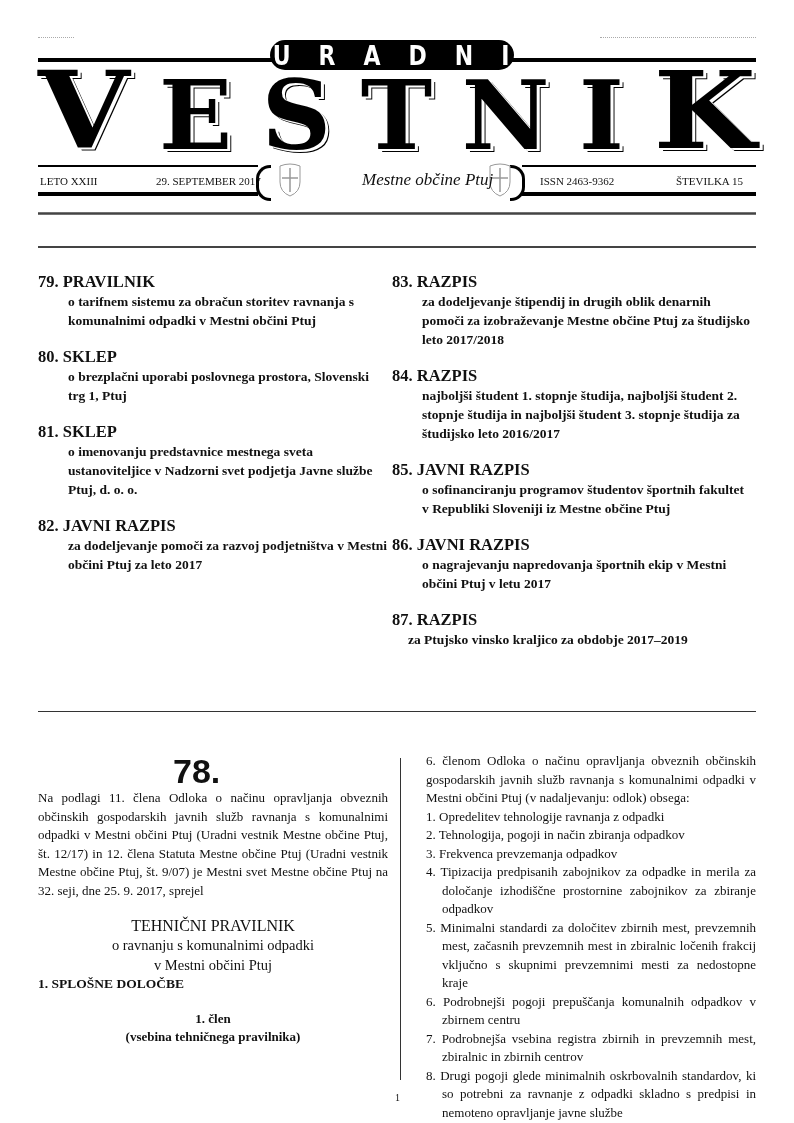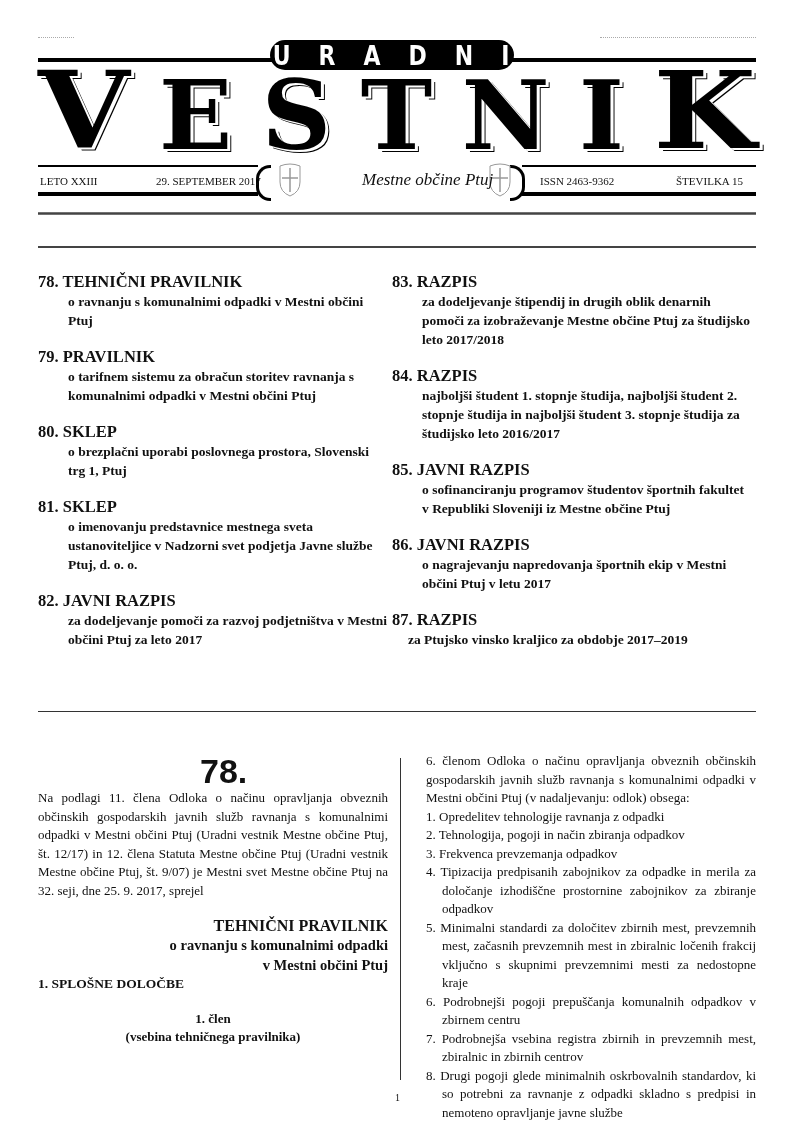--- a/index.html
+++ b/index.html
@@ -36,26 +36,26 @@
   
   .toc-col { position:absolute; top:272px; width:350px; }
   .toc-col.left { left:38px; }
   .toc-col.right { left:392px; width:360px; }
   .toc-item { margin:0; }
   .toc-title { font-weight:bold; font-size:16.5px; line-height:20px; }
   .toc-desc { font-weight:bold; font-size:13.5px; line-height:19px; padding-left:30px; }
   .toc-desc.shallow { padding-left:16px; }
 
   
-  .num78 { position:absolute; left:200px; top:752px; font-family:"Liberation Sans", sans-serif; font-weight:bold; font-size:34px; }
+  .num78 { position:absolute; left:173px; top:752px; font-family:"Liberation Sans", sans-serif; font-weight:bold; font-size:34px; }
   .body-col { position:absolute; top:791px; width:350px; font-size:13px; line-height:18.5px; text-align:justify; }
   .body-col.left { left:38px; }
   .body-col.right { left:426px; top:752px; width:330px; }
   .vline { position:absolute; left:400px; top:758px; width:1px; height:322px; background:#333; }
-  .center-title { text-align:right; font-weight:bold; }
+  .center-title { text-align:center; font-weight:normal; }
   .center-title .t1 { font-size:16px; line-height:20px; }
   .center-title .t2 { font-size:14.5px; line-height:19.5px; }
   .section-head { font-weight:bold; font-size:13.5px; }
   .clen { text-align:center; font-weight:bold; font-size:13px; line-height:18px; margin-top:16px; }
   .para { padding-left:22px; text-indent:-22px; }
   .olist { margin:0; padding:0; list-style:none; }
   .olist li { padding-left:16px; text-indent:-16px; }
 
   .page-num { position:absolute; left:395px; top:1092px; font-size:10px; }
 </style>
@@ -108,24 +108,20 @@
   <span class="txt" style="left:156px;">29. SEPTEMBER 2017</span>
   <span class="txt" style="left:540px;">ISSN 2463-9362</span>
   <span class="txt" style="left:676px;">ŠTEVILKA 15</span>
 </div>
 <div class="subtitle">Mestne občine Ptuj</div>
 
 <div class="rule r1"></div>
 <div class="rule r2"></div>
 
 <div class="toc-col left">
-  <div class="toc-item" style="margin-bottom:17px;">
-    <div class="toc-title">78. TEHNIČNI PRAVILNIK</div>
-    <div class="toc-desc">o ravnanju s komunalnimi odpadki v Mestni občini Ptuj</div>
-  </div>
   <div class="toc-item" style="margin-bottom:17px;">
     <div class="toc-title">79. PRAVILNIK</div>
     <div class="toc-desc">o tarifnem sistemu za obračun storitev ravnanja s komunalnimi odpadki v Mestni občini Ptuj</div>
   </div>
   <div class="toc-item" style="margin-bottom:17px;">
     <div class="toc-title">80. SKLEP</div>
     <div class="toc-desc">o brezplačni uporabi poslovnega prostora, Slovenski trg 1, Ptuj</div>
   </div>
   <div class="toc-item" style="margin-bottom:17px;">
     <div class="toc-title">81. SKLEP</div>

